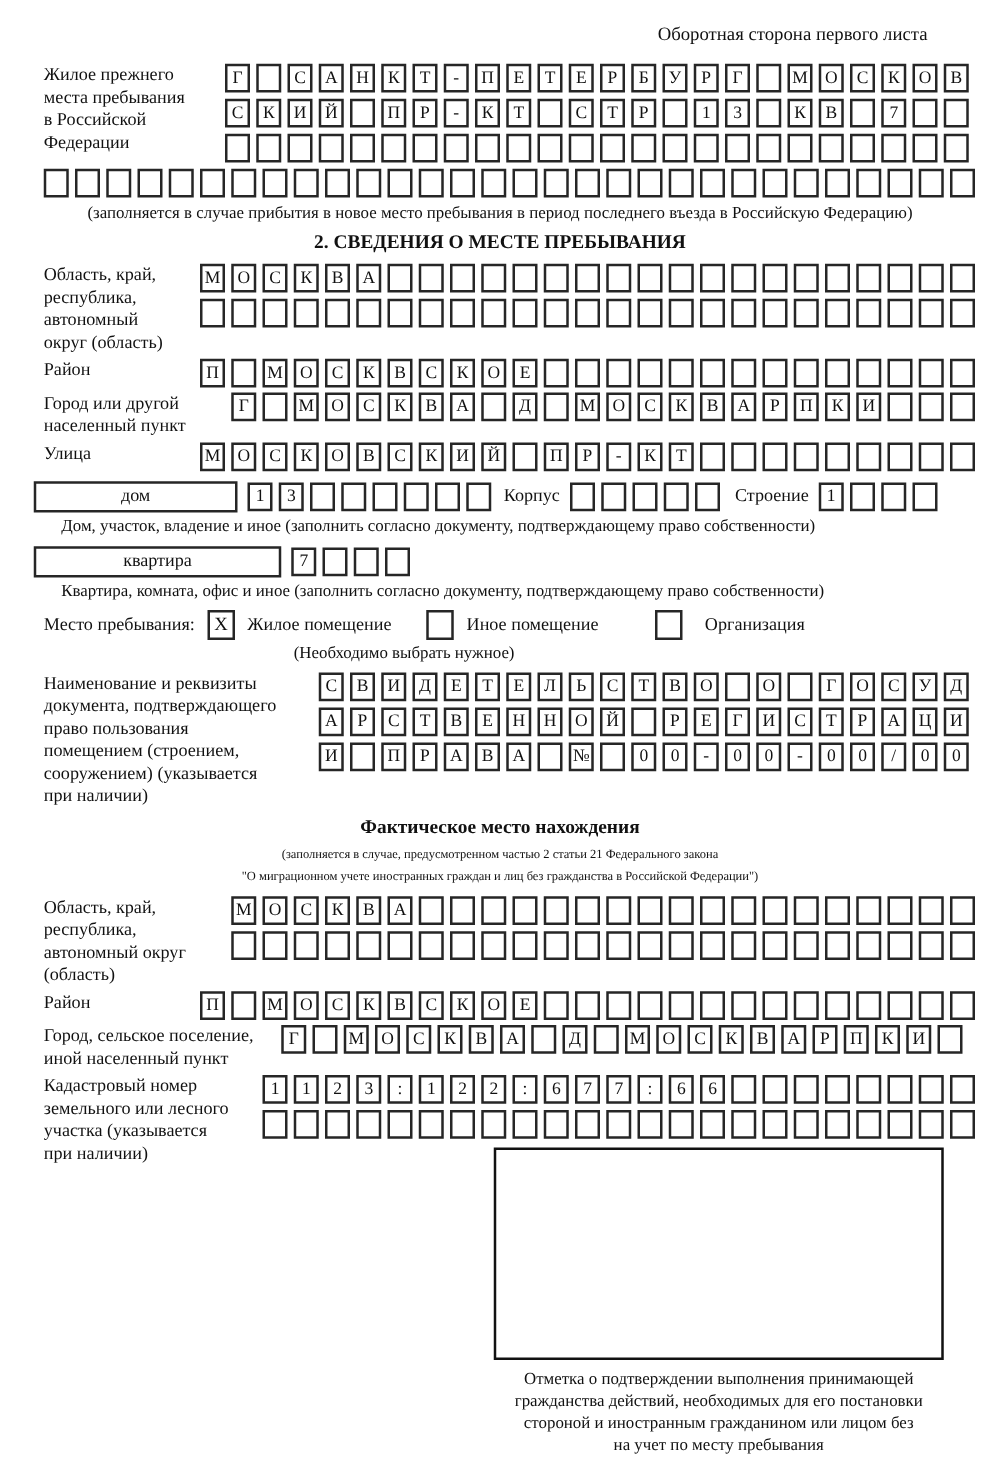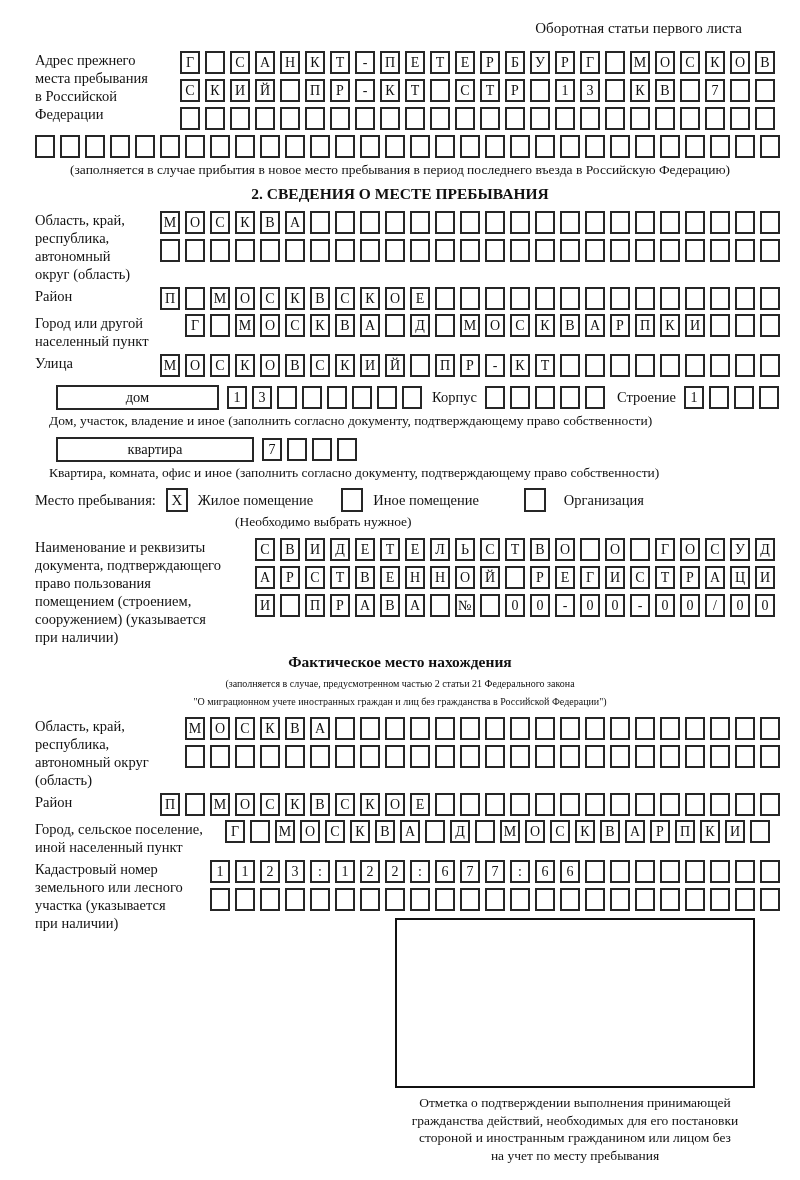--- a/index.html
+++ b/index.html
@@ -21,21 +21,21 @@
     border: 2px solid #262626; background: #fff;
     display: flex; align-items: center; justify-content: center;
     font-size: 14px; line-height: 1;
   }
   .indent25 { margin-left: 25px; }
   .full-row { padding-left: 35px; margin-top: 5px; }
   .caption { font-size: 13.5px; line-height: 17px; margin-top: 3px; }
   .caption-center { text-align: center; }
   .caption-indent { padding-left: 49px; margin-top: 2px; }
   .sec-title { text-align: center; font-weight: bold; font-size: 15.5px; margin-top: 7px; }
-  .dom-line { display: flex; align-items: center; padding-left: 56px; margin-top: 8px; }
+  .dom-line { display: flex; align-items: center; padding-left: 27px; margin-top: 8px; }
   .widebox {
     height: 25px; border: 2px solid #262626; display: flex;
     align-items: center; justify-content: center; font-size: 14.5px;
   }
   .wb163 { width: 163px; } .wb198 { width: 198px; }
   .inl-label { font-size: 14.5px; }
   .ml8 { margin-left: 8px; } .ml10 { margin-left: 10px; text-align: right; } .ml12 { margin-left: 12px; }
   .ml18 { margin-left: 18px; } .ml28 { margin-left: 28px; } .ml45 { margin-left: 45px; }
   .mesto-line { display: flex; align-items: center; padding-left: 35px; margin-top: 7px; font-size: 14.5px; }
   .cbox {
@@ -50,25 +50,25 @@
   }
   .stamp-caption {
     width: 394px; margin: 6px 0 0 378px; text-align: center;
     font-size: 13.5px; line-height: 17.5px;
   }
   .mt6 { margin-top: 6px; } .mt8 { margin-top: 8px; } .mt14 { margin-top: 14px; }
 </style>
 </head>
 <body>
 
-<div class="header-note">Оборотная статьи первого листа</div>
+<div class="header-note">Оборотная сторона первого листа</div>
 
 <div class="field mt14">
   <div class="flabel w145">
-      <div>Адрес прежнего</div>
+      <div>Жилое прежнего</div>
       <div>места пребывания</div>
       <div>в Российской</div>
       <div>Федерации</div>
     </div>
   <div class="rows-stack">
     <div class="box-row">
         <div class="box">Г</div>
         <div class="box"></div>
         <div class="box">С</div>
         <div class="box">А</div>

